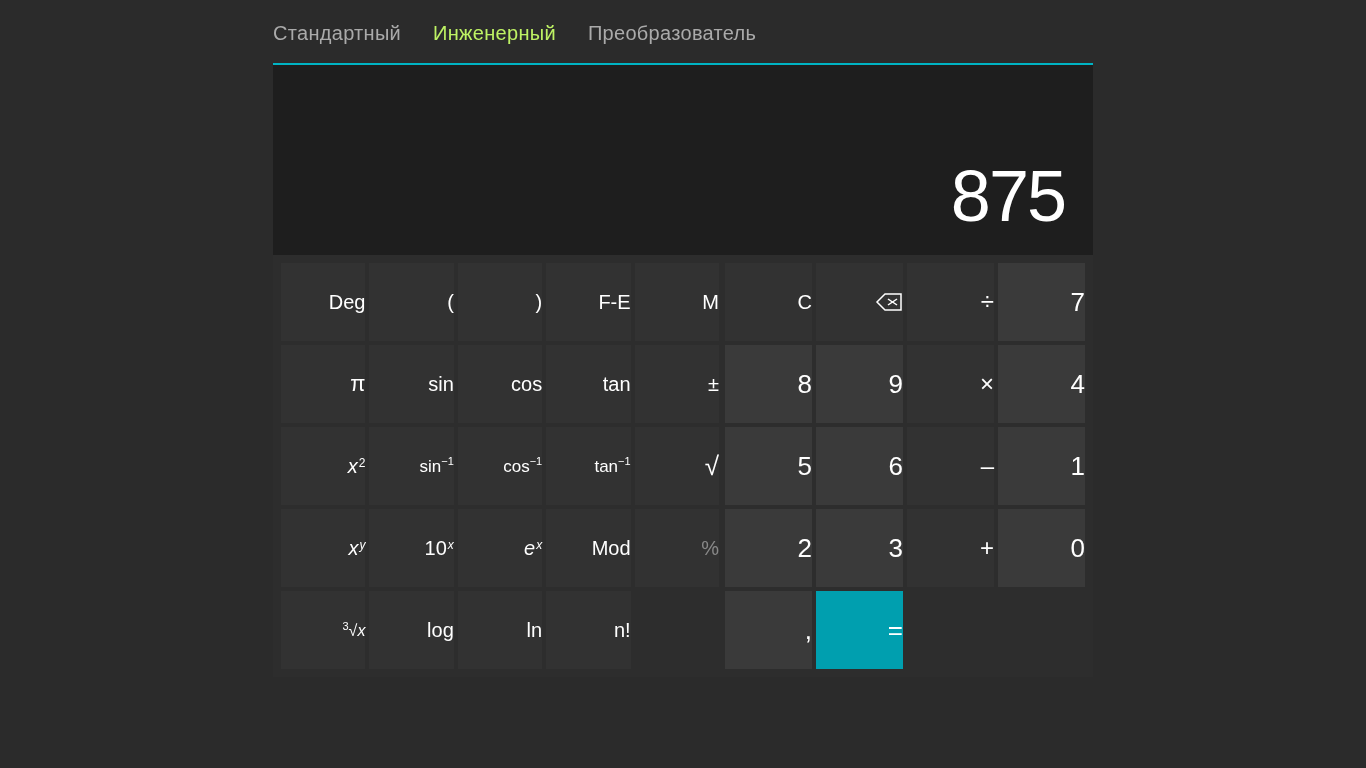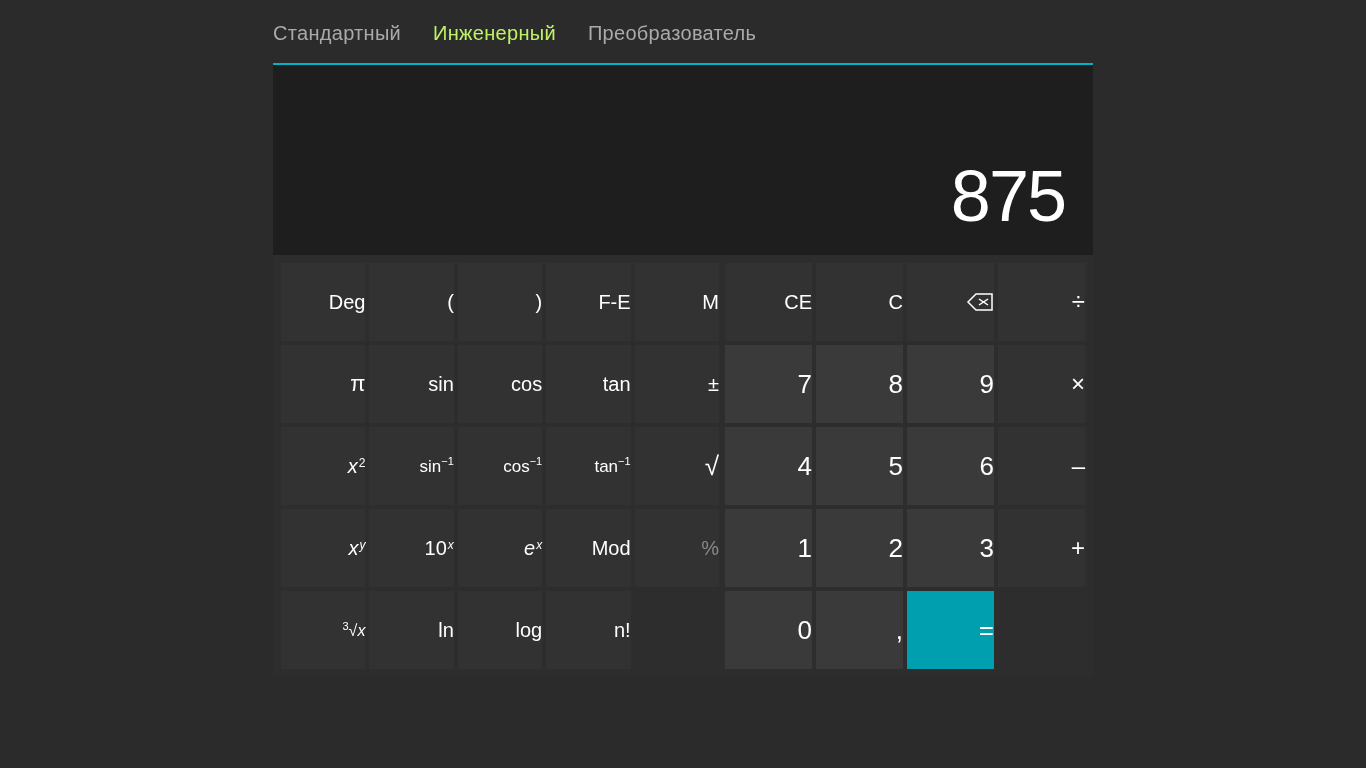--- a/index.html
+++ b/index.html
@@ -247,36 +247,33 @@
           <span>Mod</span>
         </button>
       <button class="btn dark">
           <span style="color:#888;">%</span>
         </button>
 
       <button class="btn dark">
         <span style="font-size:16px;"><sup style="font-size:11px;">3</sup>√<span style="font-style:italic;">x</span></span>
       </button>
       <button class="btn dark">
+          <span>log</span>
+        </button>
+      <button class="btn dark">
           <span>ln</span>
         </button>
       <button class="btn dark">
-          <span>log</span>
-        </button>
-      <button class="btn dark">
           <span>n!</span>
         </button>
 
     </div>
 
     <div class="right-panel">
 
-      <button class="btn dark">
-          <span>CE</span>
-        </button>
       <button class="btn dark">
           <span>C</span>
         </button>
       <button class="btn dark">
         <svg width="28" height="20" viewBox="0 0 28 20" fill="none">
           <path d="M10 2L2 10L10 18H26V2H10Z" stroke="white" stroke-width="1.5" fill="none"></path>
           <line x1="13" y1="7" x2="22" y2="13" stroke="white" stroke-width="1.5"></line>
           <line x1="22" y1="7" x2="13" y2="13" stroke="white" stroke-width="1.5"></line>
         </svg>
       </button>

